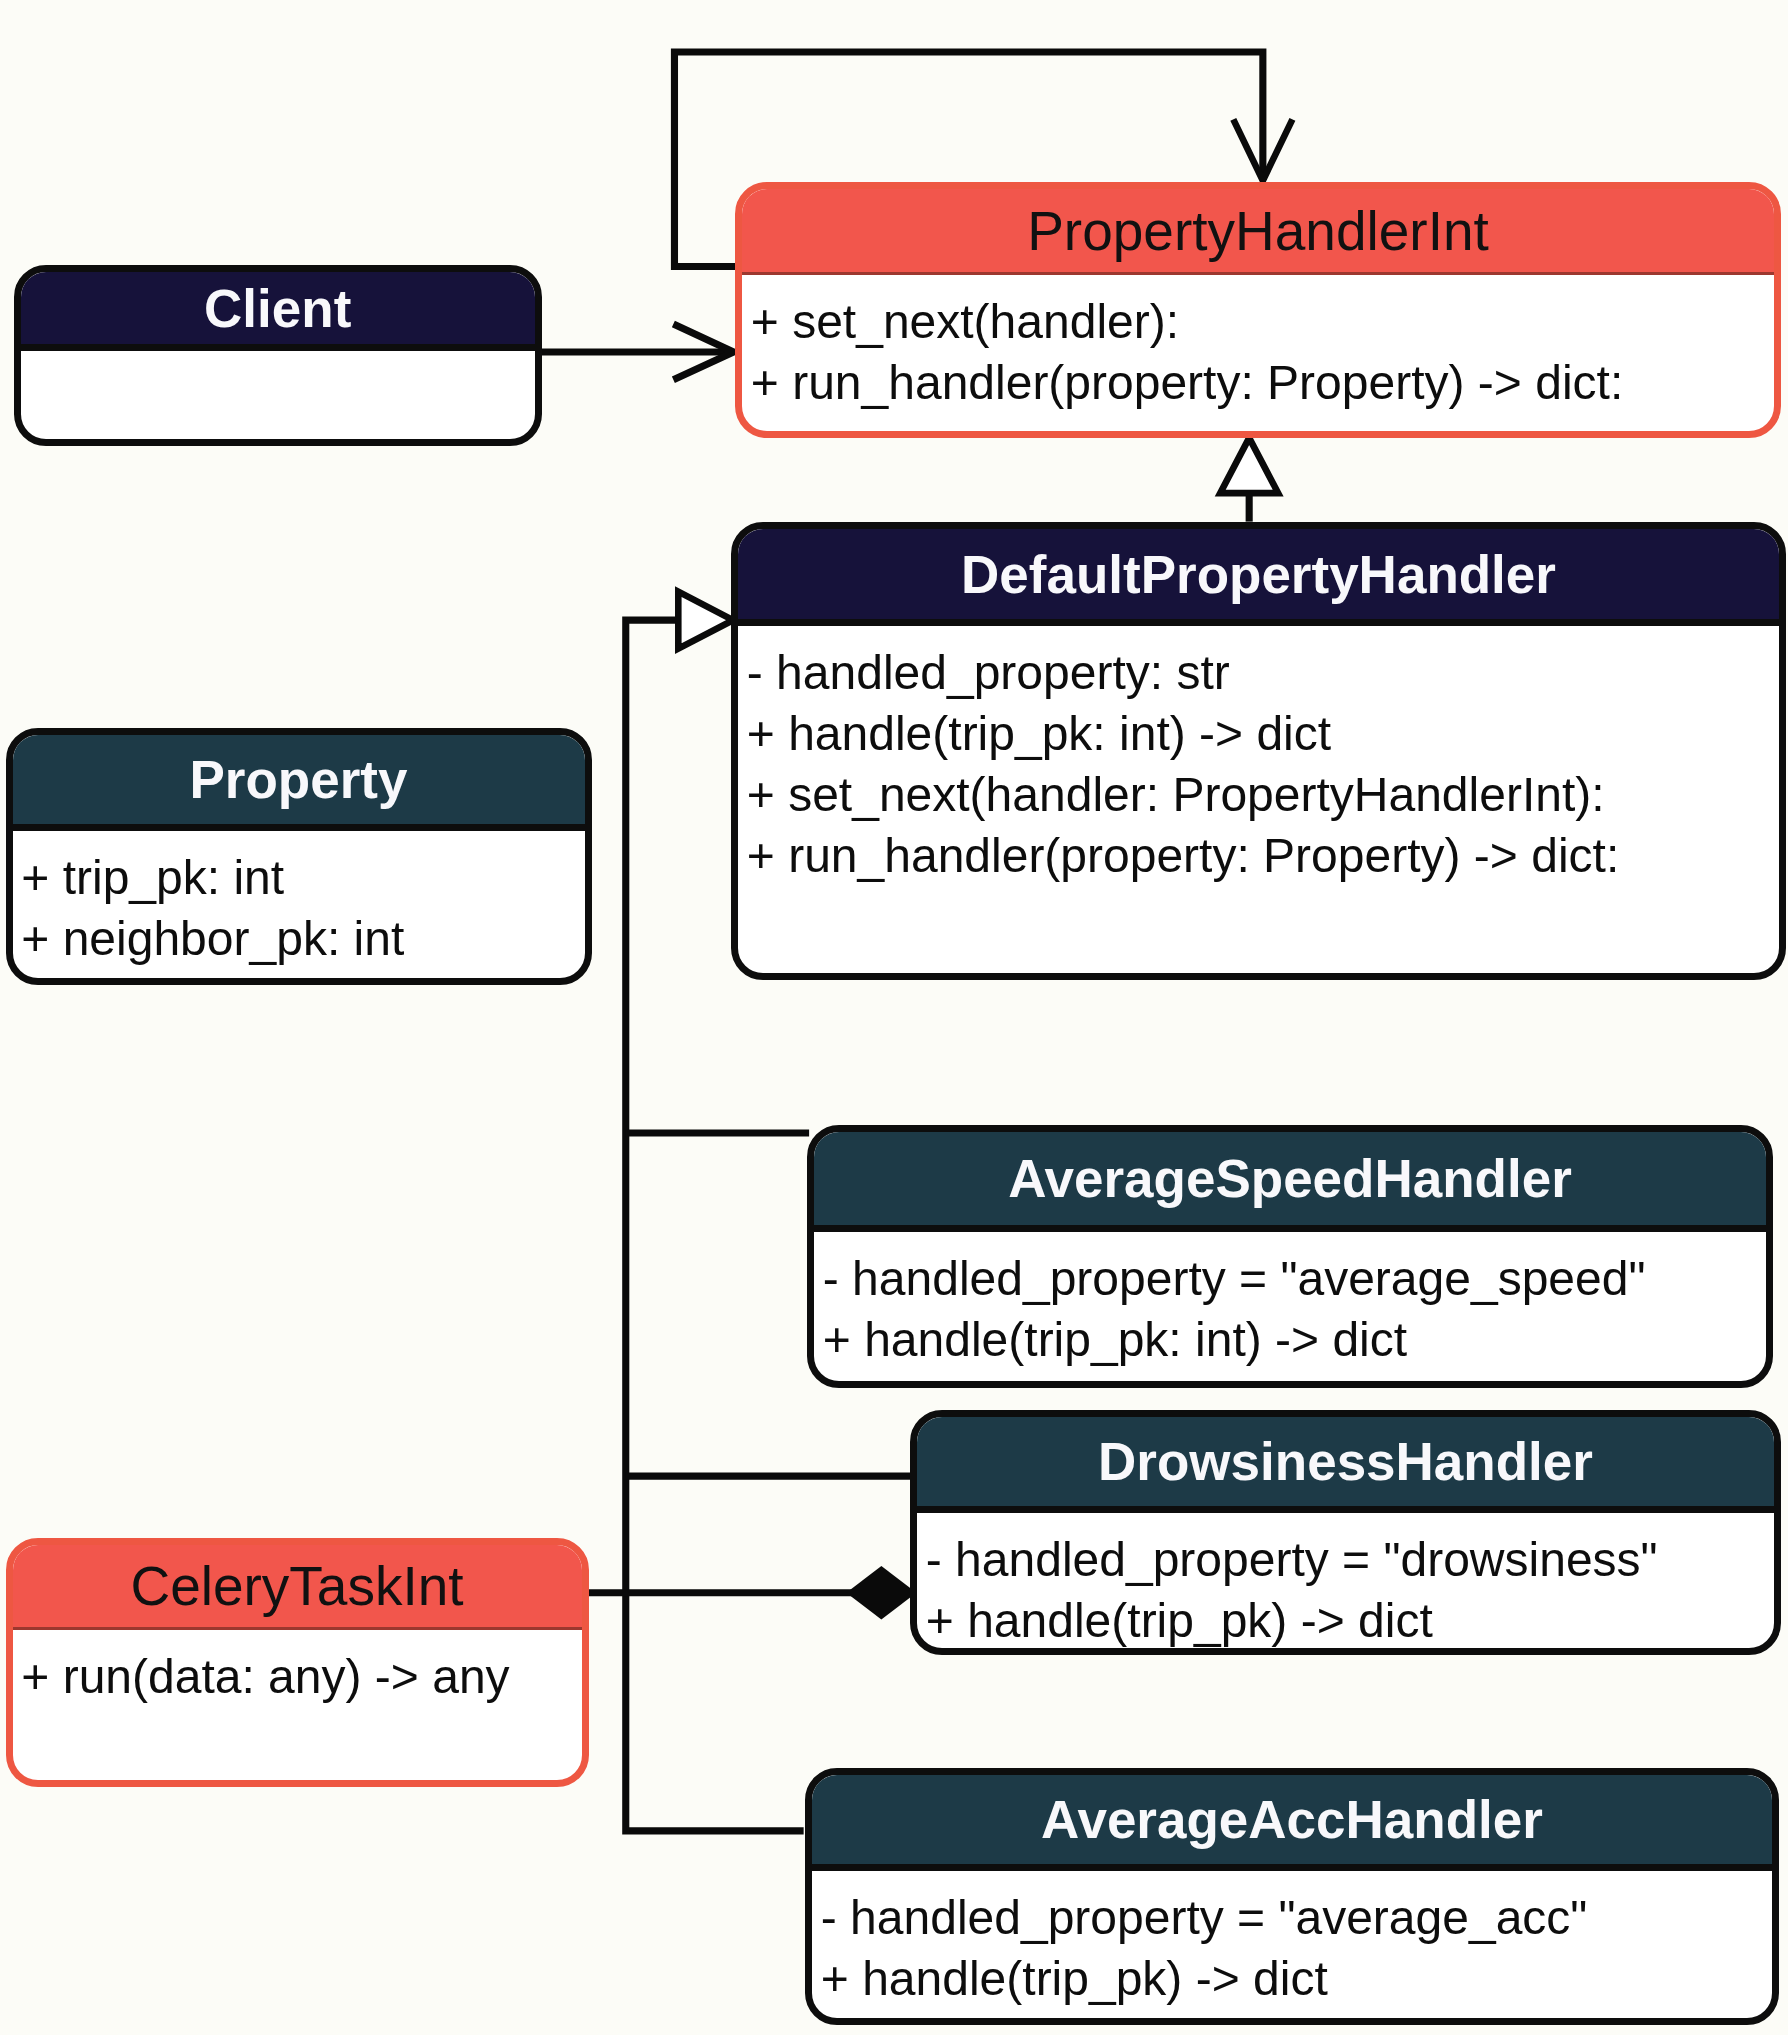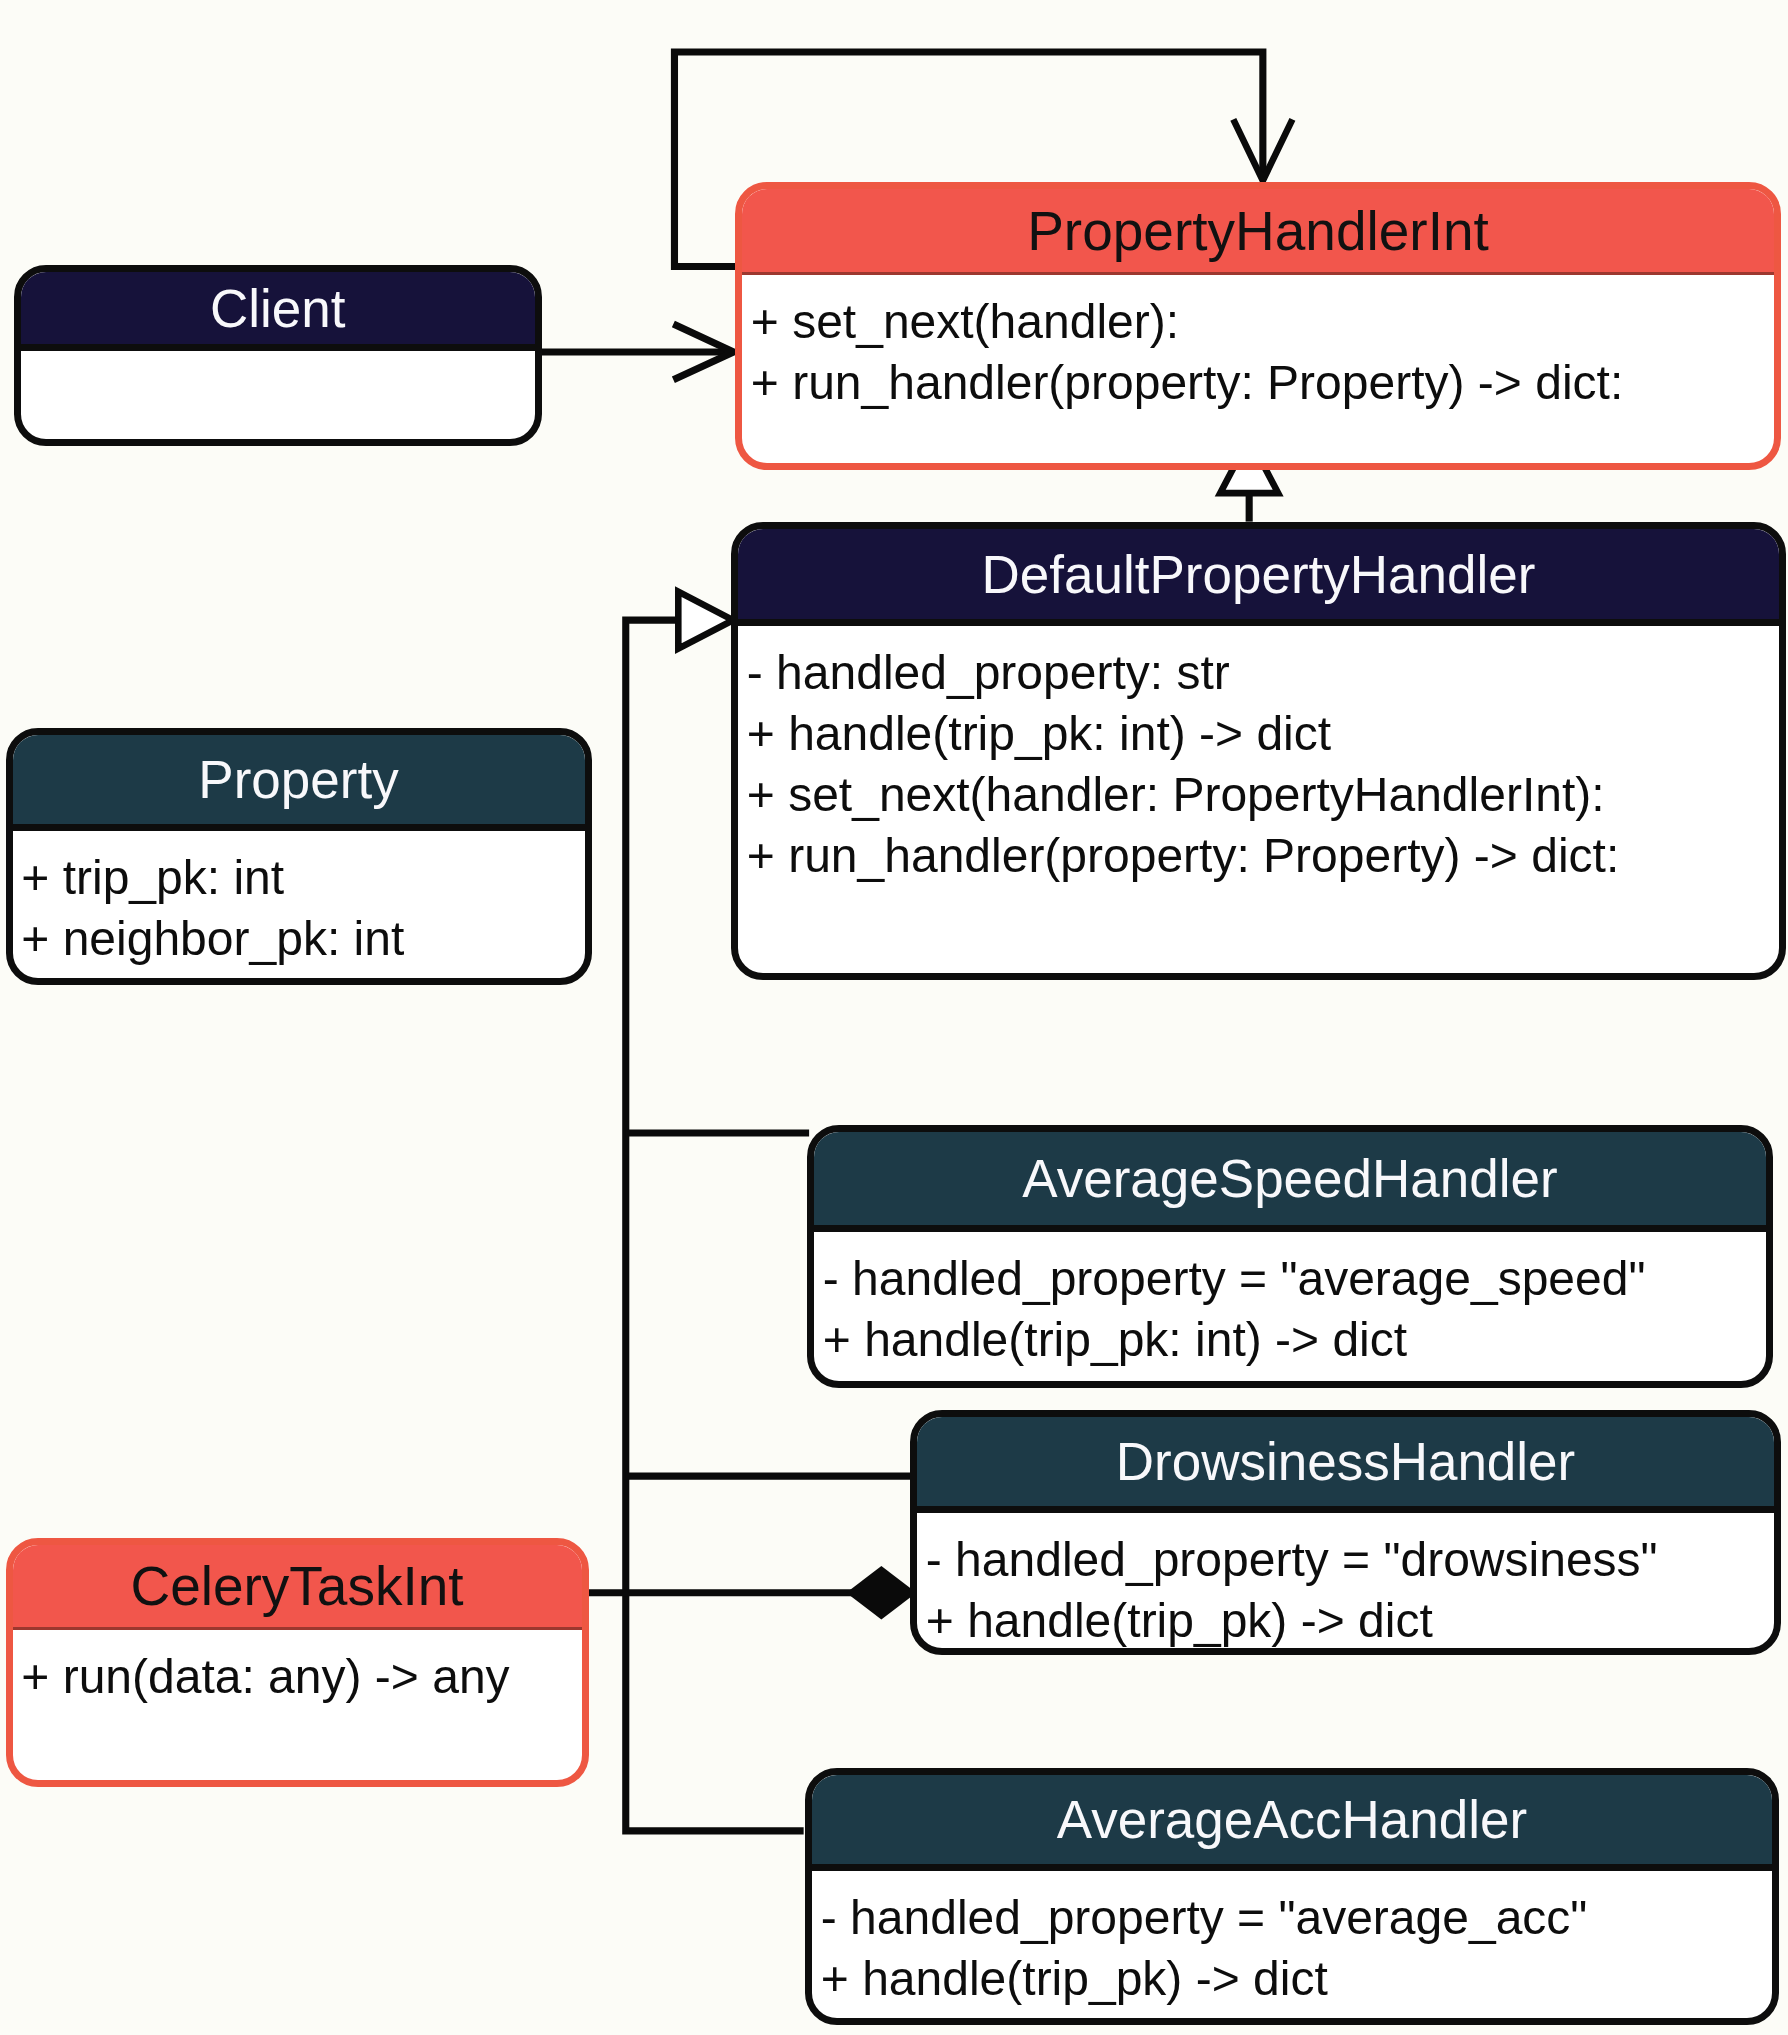--- a/index.html
+++ b/index.html
@@ -27,21 +27,21 @@
     border: 7.1px solid #0d0d0d;
     border-radius: 32px;
     background: #ffffff;
     overflow: hidden;
     z-index: 2;
   }
   .uml-box .hdr {
     display: flex;
     align-items: center;
     justify-content: center;
-    font-weight: normal;
+    font-weight: bold;
     font-size: 53px;
     letter-spacing: 0px;
     border-bottom: 7.1px solid #0d0d0d;
     box-sizing: border-box;
   }
   .navy .hdr { background: #16123a; color: #f8f8fb; }
   .teal .hdr { background: #1d3a47; color: #f8f8fb; }
   .red { border-color: #ee5742; }
   .red .hdr {
     background: #f2564c;
@@ -53,21 +53,21 @@
   .members {
     padding: 16.4px 11px 0 8.8px;
     font-size: 48px;
     line-height: 61px;
     color: #0d0d0d;
     white-space: nowrap;
   }
   
   #box-client                   { left: 13.7px;   top: 265px;  width: 528px;  height: 181px; }
   #box-client .hdr              { height: 79px; }
-  #box-property-handler-int     { left: 735px; top: 182px;  width: 1046px; height: 288px; }
+  #box-property-handler-int     { left: 735px; top: 182px;  width: 1046px; height: 256px; }
   #box-property-handler-int .hdr{ height: 86px; }
   #box-default-property-handler { left: 731px; top: 522px;  width: 1055px; height: 458px; }
   #box-default-property-handler .hdr { height: 97px; }
   #box-property                 { left: 5.5px;   top: 728px; width: 586px; height: 257px; }
   #box-property .hdr            { height: 96px; }
   #box-average-speed-handler    { left: 807px; top: 1110px; width: 966px; height: 263px; margin-top: 15px; }
   #box-average-speed-handler .hdr { height: 100px; }
   #box-drowsiness-handler       { left: 910px; top: 1410px; width: 871px; height: 245px; }
   #box-drowsiness-handler .hdr  { height: 96px; }
   #box-celery-task-int          { left: 5.5px;   top: 1538px; width: 583px; height: 249px; }

